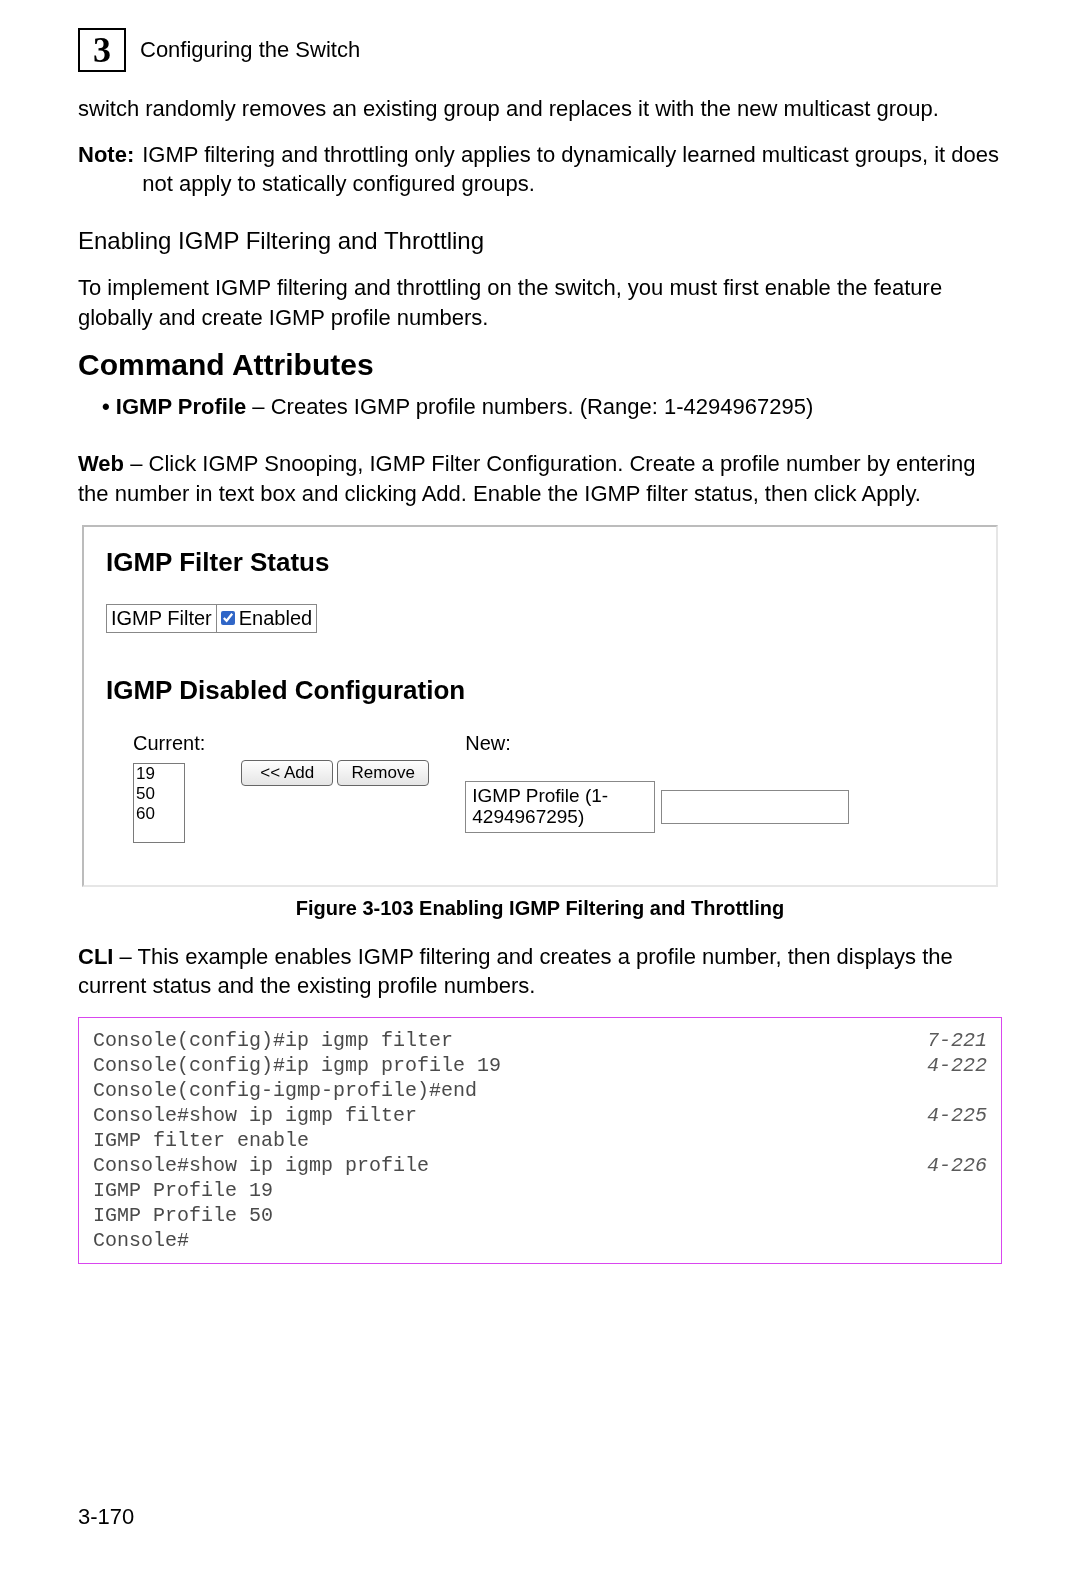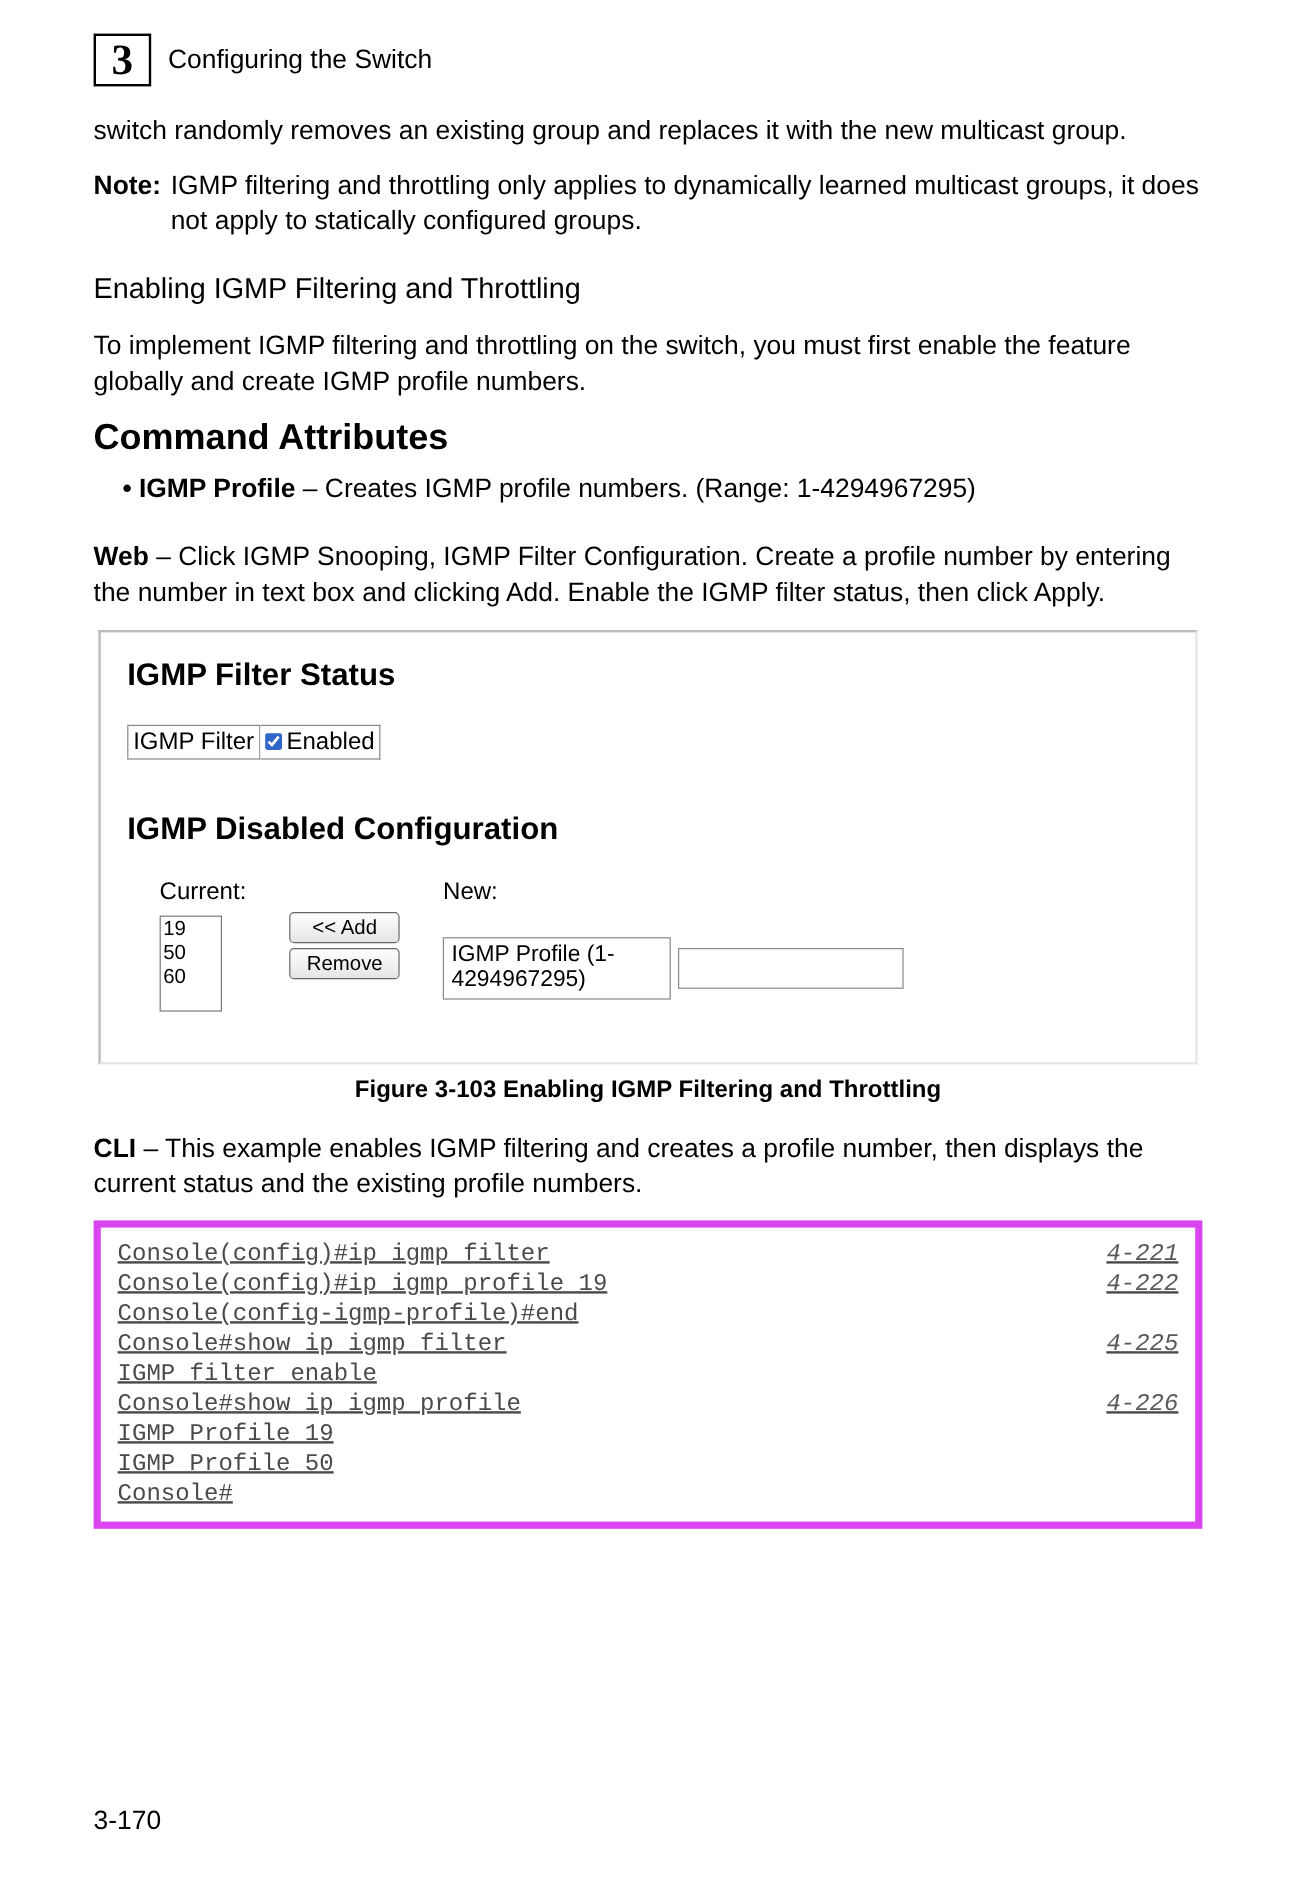--- a/index.html
+++ b/index.html
@@ -137,21 +137,21 @@
     border: 1px solid #7a7a7a;
     font-size: 17px;
     font-family: Arial, sans-serif;
     overflow: hidden;
     padding: 0 2px;
     background: #fff;
     line-height: 1.2;
   }
   .addremove {
     display: flex;
-    flex-direction: column;
+    flex-direction: row;
     gap: 4px;
     margin-top: 28px;
   }
   .btn {
     border: 1px solid #666;
     border-radius: 4px;
     background: linear-gradient(#fefefe,#e5e5e5);
     font-size: 17px;
     padding: 2px 10px;
     min-width: 70px;
@@ -188,27 +188,26 @@
 
   .fig-caption {
     text-align: center;
     font-size: 20px;
     font-weight: 700;
     margin: 10px 0 22px 0;
   }
 
   
   .cli-box {
-    border: 6px solid #d946ef;
+    border: 1px solid #d946ef;
     padding: 10px 14px 10px 14px;
     font-family: "Courier New", monospace;
     font-size: 20px;
     line-height: 1.25;
     color: #4a4a4a;
-    text-decoration: underline;
   }
   .cli-row {
     display: flex;
     justify-content: space-between;
     white-space: pre;
   }
   .cli-row .ref { font-style: italic; color:#5a5a5a; }
 
   .page-num {
     position: absolute;
@@ -290,21 +289,21 @@
     </div>
   </div>
 
   <div class="fig-caption">Figure 3-103  Enabling IGMP Filtering and Throttling</div>
 
   <p class="body-text">
     <b>CLI</b><span> – This example enables IGMP filtering and creates a profile number, then displays the current status and the existing profile numbers.</span>
   </p>
 
   <div class="cli-box" id="cli-box">
-      <div class="cli-row"><span>Console(config)#ip igmp filter</span><span class="ref">4-221</span></div>
+      <div class="cli-row"><span>Console(config)#ip igmp filter</span><span class="ref">7-221</span></div>
       <div class="cli-row"><span>Console(config)#ip igmp profile 19</span><span class="ref">4-222</span></div>
       <div class="cli-row"><span>Console(config-igmp-profile)#end</span><span class="ref"></span></div>
       <div class="cli-row"><span>Console#show ip igmp filter</span><span class="ref">4-225</span></div>
       <div class="cli-row"><span>IGMP filter enable</span><span class="ref"></span></div>
       <div class="cli-row"><span>Console#show ip igmp profile</span><span class="ref">4-226</span></div>
       <div class="cli-row"><span>IGMP Profile 19</span><span class="ref"></span></div>
       <div class="cli-row"><span>IGMP Profile 50</span><span class="ref"></span></div>
       <div class="cli-row"><span>Console#</span><span class="ref"></span></div>
     </div>
 

